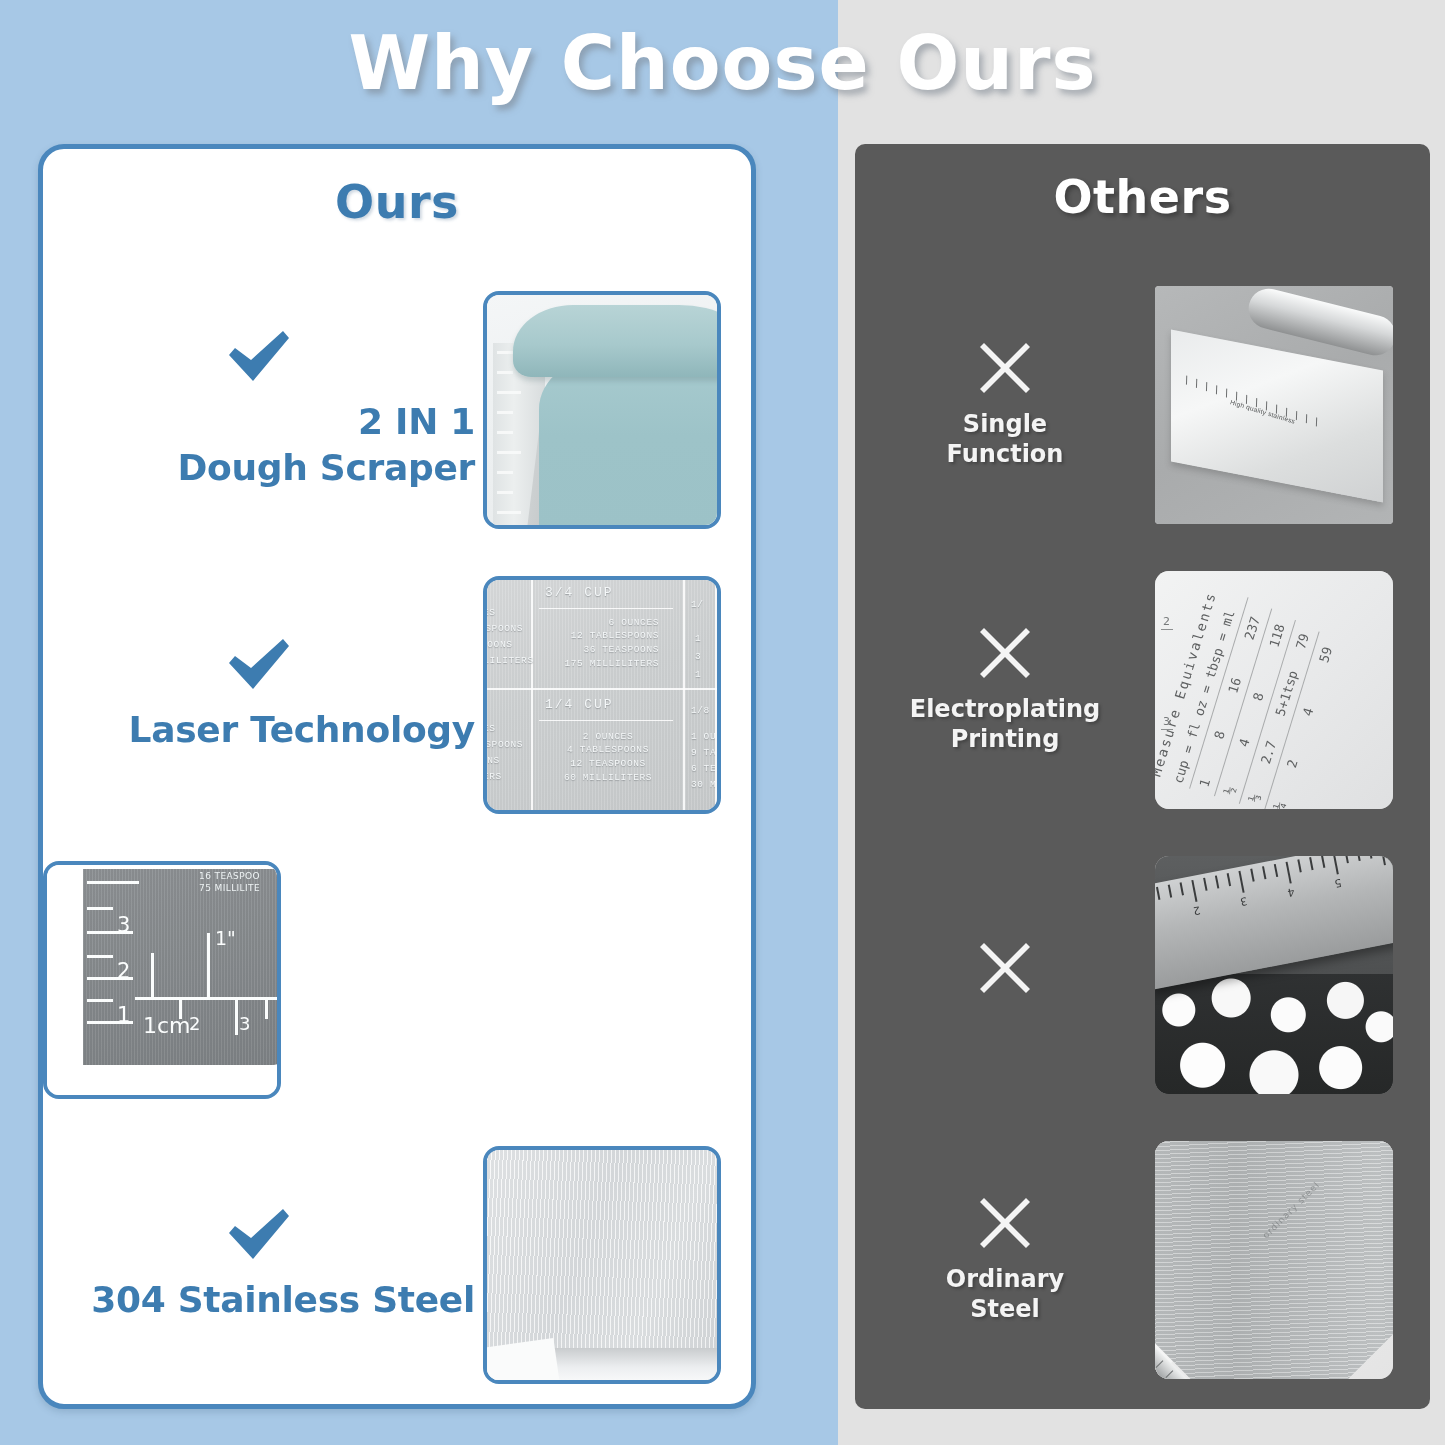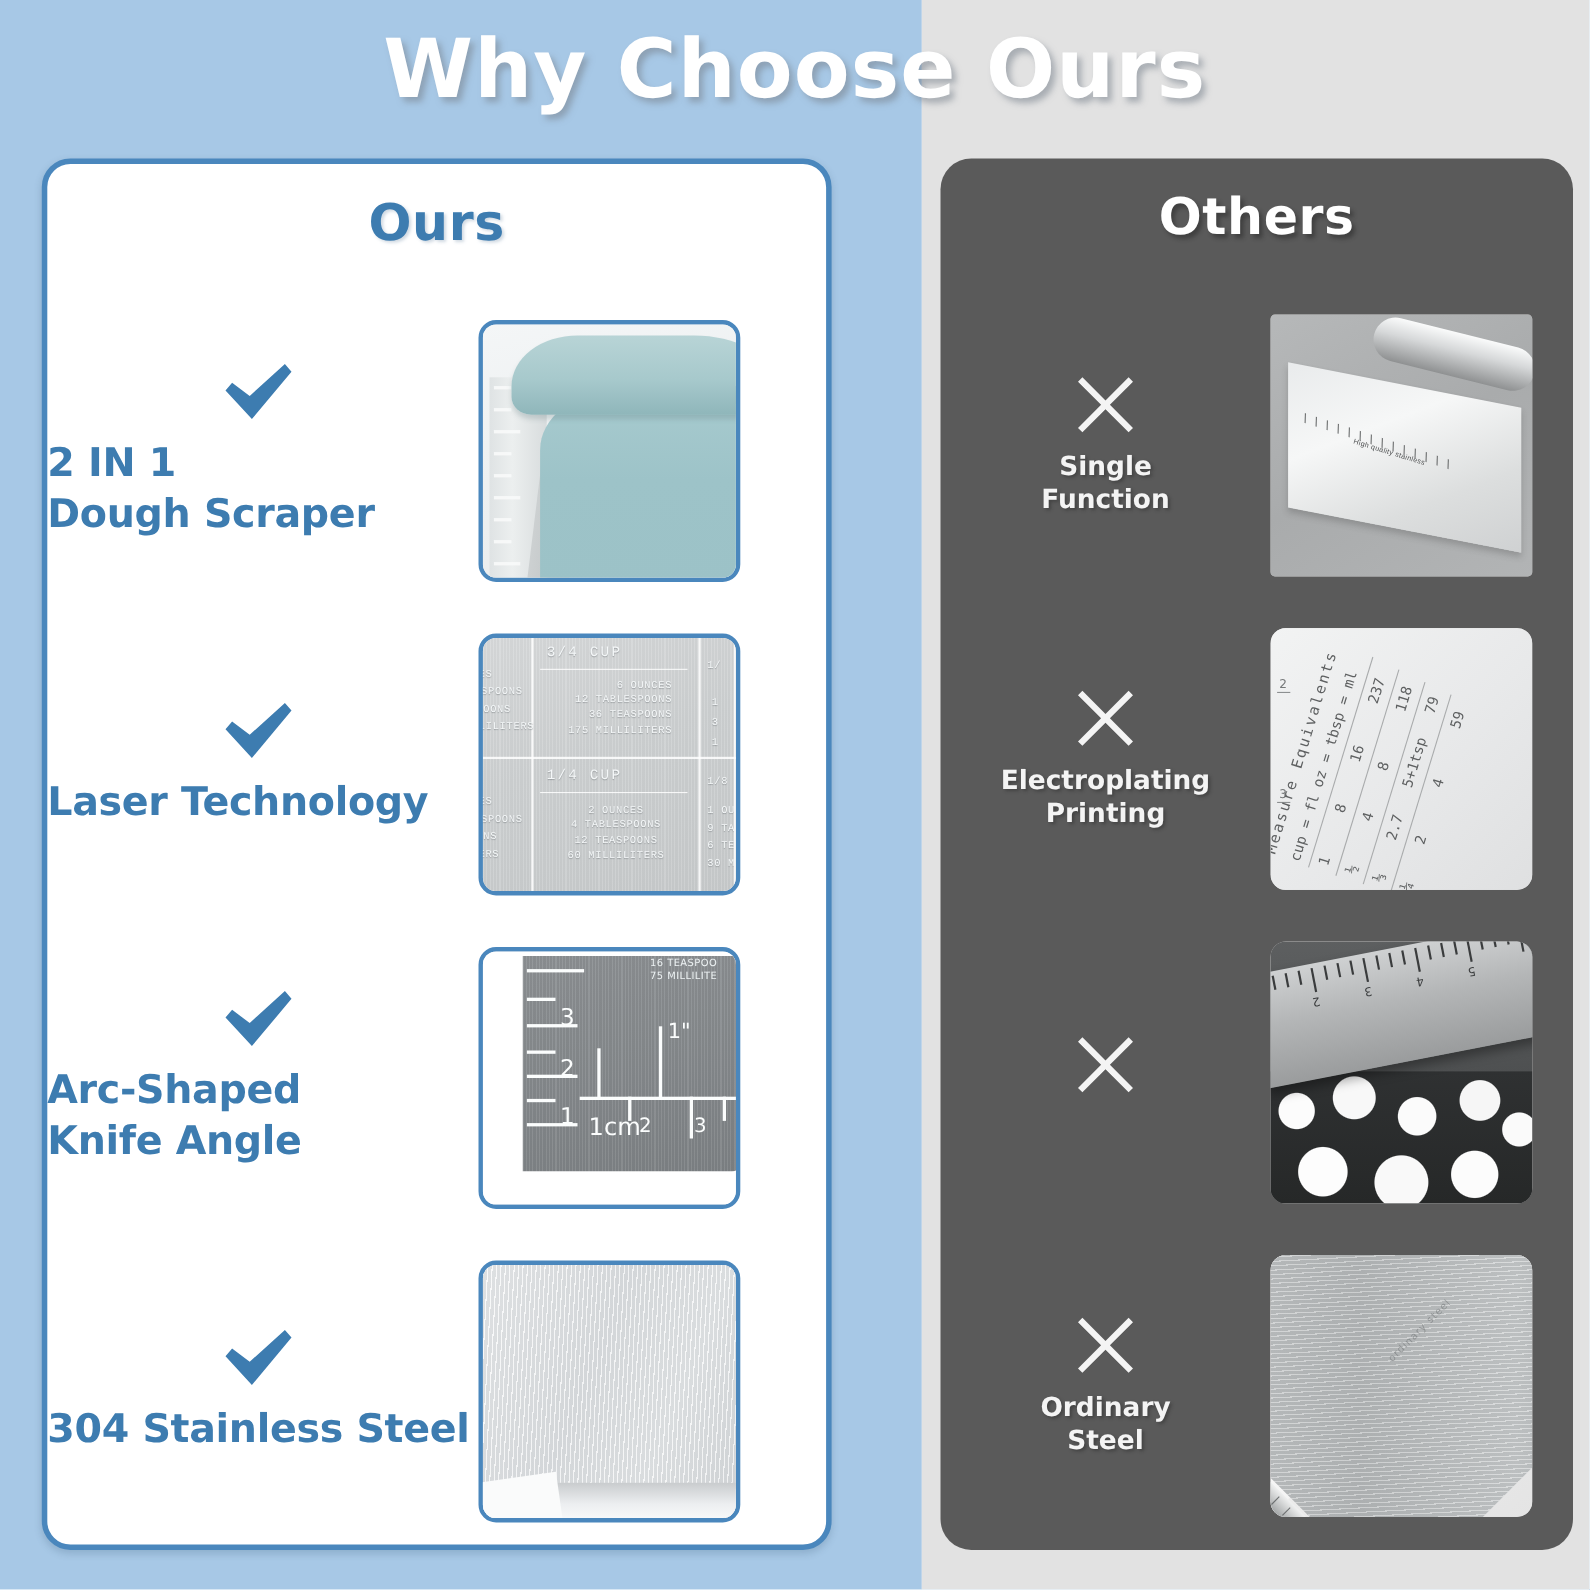--- a/index.html
+++ b/index.html
@@ -62,21 +62,21 @@
     border: 5px solid #4a87bd;
     border-radius: 26px;
     box-shadow: 0 3px 7px rgba(60,90,120,0.22);
   }
   .panel-others {
     left: 855px;
     top: 144px;
     width: 575px;
     height: 1265px;
     background: #5a5a5a;
-    border-radius: 28px;
+    border-radius: 10px;
   }
 
   .panel-heading {
     text-align: center;
     font-size: 46px;
     font-weight: bold;
     font-family: "DejaVu Sans", sans-serif;
     letter-spacing: 0.5px;
   }
   .panel-ours .panel-heading {
@@ -96,22 +96,22 @@
     left: 0; top: 118px;
     width: 100%;
   }
   .row-ours {
     position: relative;
     height: 285px;
     display: flex;
     align-items: center;
   }
   .row-ours .label-col {
-    width: 392px;
-    text-align: left;
+    width: 440px;
+    text-align: right;
     padding-right: 8px;
     box-sizing: border-box;
   }
   .mark-check {
     display: block;
     margin: 0 auto 16px auto;
     width: 68px;
     height: 54px;
   }
   .feat-text {
@@ -588,29 +588,20 @@
             <div class="cell" style="left:204px;top:150px">1 OU</div>
             <div class="cell" style="left:204px;top:166px">9 TA</div>
             <div class="cell" style="left:204px;top:182px">6 TE</div>
             <div class="cell" style="left:204px;top:198px">30 M</div>
             <div class="vline" style="left:228px"></div>
           </div>
         </div>
       </div>
 
       <div class="row-ours">
-        <div class="label-col">
-          <svg class="mark-check" viewBox="0 0 68 54">
-            <path d="M4 26 L10 19 L26 31 L58 2 L64 9 L28 52 Z" fill="#3d7cb0"></path>
-          </svg>
-          <div class="feat-text">
-            <span>Arc-Shaped</span>
-            <span class="line2">Knife Angle</span>
-          </div>
-        </div>
         <div class="img-frame">
           <div class="art-ruler">
             <div class="plate"></div>
             <div class="topnum" style="left:152px;top:6px">16 TEASPOO</div>
             <div class="topnum" style="left:152px;top:18px">75 MILLILITE</div>
 
             <div class="t" style="left:40px;top:16px;width:52px;height:3px"></div>
             <div class="t" style="left:40px;top:42px;width:26px;height:3px"></div>
             <div class="t" style="left:40px;top:66px;width:46px;height:3px"></div>
             <div class="t" style="left:40px;top:90px;width:26px;height:3px"></div>

